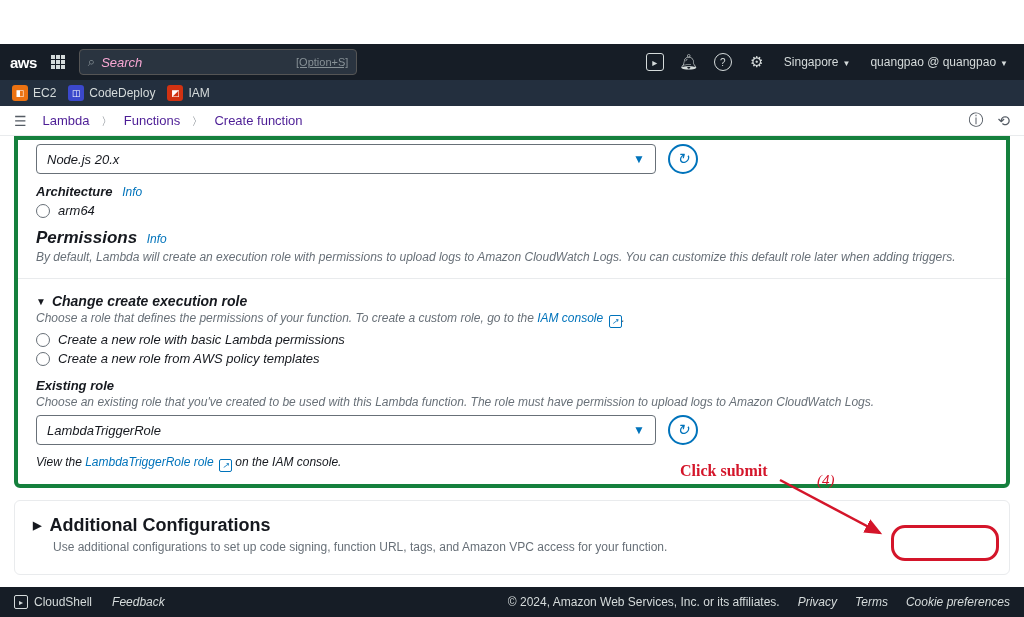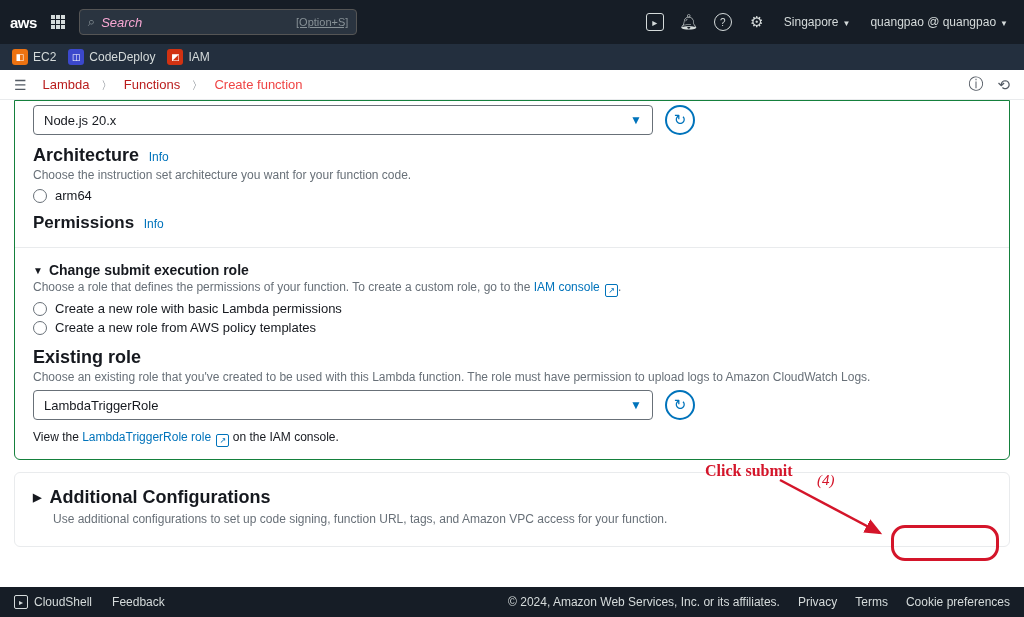--- a/index.html
+++ b/index.html
@@ -1,19 +1,19 @@
 <!DOCTYPE html>
 <html><head>
 <meta charset="utf-8">
 <style>
   * { box-sizing: border-box; margin: 0; padding: 0; font-family: "Amazon Ember", -apple-system, BlinkMacSystemFont, "Segoe UI", Arial, sans-serif; }
   body { width: 1024px; height: 617px; background: #fff; overflow: hidden; font-size: 13px; color: #16191f; }
 
   
-  .topnav { background: #161d26; height: 44px; display: flex; align-items: center; color: #d5dbdb; padding: 0 10px; font-size: 13px; }
+  .topnav { background: #161d26; height: 36px; display: flex; align-items: center; color: #d5dbdb; padding: 0 10px; font-size: 13px; margin-top: 44px; }
   .aws-logo { font-weight: bold; color: #fff; font-size: 15px; margin-right: 14px; letter-spacing: -0.5px; }
   .grid-icon { width: 16px; height: 16px; margin-right: 12px; cursor: pointer; }
   .grid-icon div { width: 4px; height: 4px; background: #d5dbdb; float: left; margin: 0.5px; }
   .searchbox { flex: 1; max-width: 420px; background: #2a3440; border: 1px solid #555; border-radius: 4px; height: 26px; display: flex; align-items: center; padding: 0 8px; color: #879196; margin-right: 20px; }
   .searchbox .mag { margin-right: 6px; font-size: 13px; }
   .searchbox .ph { flex: 1; font-style: italic; color: #f9a8d4; }
   .searchbox .kbd { font-size: 11px; text-decoration: underline; }
   .topnav .spacer { flex: 1; }
   .topicon { width: 18px; height: 18px; border: 1.5px solid #d5dbdb; border-radius: 3px; margin: 0 8px; display: flex; align-items: center; justify-content: center; font-size: 10px; cursor: pointer; }
   .topicon.round { border-radius: 50%; }
@@ -26,37 +26,37 @@
   .servicebar { background: #232f3e; height: 26px; display: flex; align-items: center; padding: 0 12px; gap: 12px; font-size: 12px; }
   .svc { display: flex; align-items: center; gap: 5px; color: #d5dbdb; cursor: pointer; }
   .svc .badge { width: 16px; height: 16px; border-radius: 3px; display: flex; align-items: center; justify-content: center; font-size: 9px; color:#fff; }
   .badge.orange { background: #ec7211; }
   .badge.blue { background: #3b48cc; }
   .badge.red { background: #d13212; }
 
   
   .bcrow { height: 30px; border-bottom: 1px solid #e9ebed; display: flex; align-items: center; padding: 0 14px; }
   .hamb { font-size: 14px; margin-right: 16px; cursor:pointer; color:#545b64;}
-  .bc a { color: #b91c1c; text-decoration: none; font-size: 13px; }
+  .bc a { color: #4c1d95; text-decoration: none; font-size: 13px; }
   .bc span.sep { margin: 0 8px; color: #687078; font-size: 11px; }
-  .bc span.cur { color: #ef4444; font-size: 13px; }
+  .bc span.cur { color: #4c1d95; font-size: 13px; }
   .bcrow .spacer { flex: 1; }
   .bcrow .endicon { color: #545b64; font-size: 15px; margin-left: 14px; cursor:pointer; }
 
   
   .main { padding: 0 14px; height: 490px; overflow: hidden; }
-  .panel { border: 1px solid #15803d; border-radius: 0 0 6px 6px; background: #fff; }
+  .panel { border: 4px solid #15803d; border-radius: 0 0 6px 6px; background: #fff; font-style: italic; }
   .panel .inner { padding: 0 18px 14px; }
 
   .selectwrap { display: flex; align-items: center; gap: 12px; margin-bottom: 10px; }
   .select { flex: 1; max-width: 620px; height: 30px; border: 1px solid #687078; border-radius: 4px; display: flex; align-items: center; padding: 0 10px; justify-content: space-between; cursor:pointer; }
   .select .arrow { color: #0073bb; font-size: 12px; }
   .refresh { width: 30px; height: 30px; border: 2px solid #0073bb; border-radius: 50%; display: flex; align-items: center; justify-content: center; color: #0073bb; font-size: 15px; cursor:pointer; }
 
-  .slabel { font-weight: bold; font-size: 18px; display: inline; }
+  .slabel { font-weight: bold; font-size: 13px; display: inline; }
   .info { color: #0073bb; font-size: 12px; margin-left: 6px; cursor:pointer; }
   .hint { color: #687078; font-size: 12px; margin-top: 2px; margin-bottom: 6px; }
 
   .radio { display: flex; align-items: center; gap: 8px; margin: 4px 0; font-size: 13px; cursor:pointer; }
   .rdot { width: 14px; height: 14px; border: 1.5px solid #687078; border-radius: 50%; display:flex; align-items:center; justify-content:center; flex-shrink:0;}
   .rdot.sel { border-color: #0073bb; }
   .rdot.sel::after { content:''; width:7px; height:7px; background:#0073bb; border-radius:50%; }
 
   .sectitle { font-weight: bold; font-size: 17px; margin-top: 12px; display: inline; }
 
@@ -76,21 +76,21 @@
   .anno-text { position: absolute; color: #d4152a; font-family: "Comic Sans MS", cursive; font-size: 16px; font-weight:600;}
   .anno4 { position: absolute; color: #d4152a; font-family: "Comic Sans MS", cursive; font-size: 15px; font-style: italic; }
   .arrowline { position: absolute; pointer-events:none; }
   .redbox { position: absolute; border: 3px solid #d4152a; border-radius: 14px; pointer-events:none; }
 
   
   .footer { position: absolute; bottom: 0; left: 0; right: 0; height: 30px; width:1024px; background: #161d26; color: #d5dbdb; display:flex; align-items:center; padding: 0 14px; font-size: 12px; }
   .footer .cs { display:flex; align-items:center; gap:6px; margin-right: 20px; cursor:pointer;}
   .footer .csicon { width:14px; height:14px; border:1.5px solid #d5dbdb; border-radius:2px; display:flex;align-items:center;justify-content:center;font-size:8px;}
   .footer .spacer { flex:1; }
-  .footer .flink { margin-left: 18px; cursor:pointer; }
+  .footer .flink { margin-left: 18px; cursor:pointer;font-style:italic; }
 
   .viewrole { font-size: 12px; margin-top: 6px; }
 </style>
 </head>
 <body>
 
 <div class="topnav">
   <span class="aws-logo">aws</span>
   <div class="grid-icon">
     <div></div>
@@ -155,35 +155,35 @@
           <span>Node.js 20.x</span>
           <span class="arrow">▼</span>
         </div>
         <div class="refresh">↻</div>
       </div>
 
       <div>
         <span class="slabel">Architecture</span>
         <span class="info">Info</span>
       </div>
-      <div class="hint">Choose the instruction set architecture you want for your function code.</div>
       <div class="radio">
           <span class="rdot"></span>
           <span>arm64</span>
         </div>
 
       <div style="margin-top:10px;">
         <span class="sectitle">Permissions</span>
         <span class="info">Info</span>
       </div>
+      <div class="hint">By default, Lambda will create an execution role with permissions to upload logs to Amazon CloudWatch Logs. You can customize this default role later when adding triggers.</div>
 
       <div class="divider">
         <div class="exptitle">
           <span class="tri">▼</span>
-          <span>Change submit execution role</span>
+          <span>Change create execution role</span>
         </div>
 
         <div class="hint">
           <span>Choose a role that defines the permissions of your function. To create a custom role, go to the </span><a class="link">IAM console</a> <span class="extlink"></span>.
         </div>
         <div class="radio">
             <span class="rdot"></span>
             <span>Create a new role with basic Lambda permissions</span>
           </div>
         <div class="radio">
@@ -212,21 +212,21 @@
   <div class="panel2">
     <div class="exptitle2">
       <span class="tri">▶</span>
       <span>Additional Configurations</span>
     </div>
     <div class="hint" style="margin-left:20px; margin-top:4px;">Use additional configurations to set up code signing, function URL, tags, and Amazon VPC access for your function.</div>
   </div>
 
 </div>
 
-<div class="anno-text" style="left:705px; top:462px;">Click submit</div>
+<div class="anno-text" style="left:680px; top:462px;">Click submit</div>
 <div class="anno4" style="left:817px; top:472px;">(4)</div>
 <svg class="arrowline" style="left:775px; top:475px;" width="120" height="70">
   <defs>
       <marker id="ah" markerWidth="8" markerHeight="8" refX="6" refY="3" orient="auto">
         <path d="M0,0 L7,3 L0,6 Z" fill="#d4152a"></path>
       </marker>
     </defs>
   <path d="M5,5 L105,58" stroke="#d4152a" stroke-width="2.5" fill="none" marker-end="url(#ah)"></path>
 </svg>
 <div class="redbox" style="left:891px; top:525px; width:108px; height:36px;"></div>

